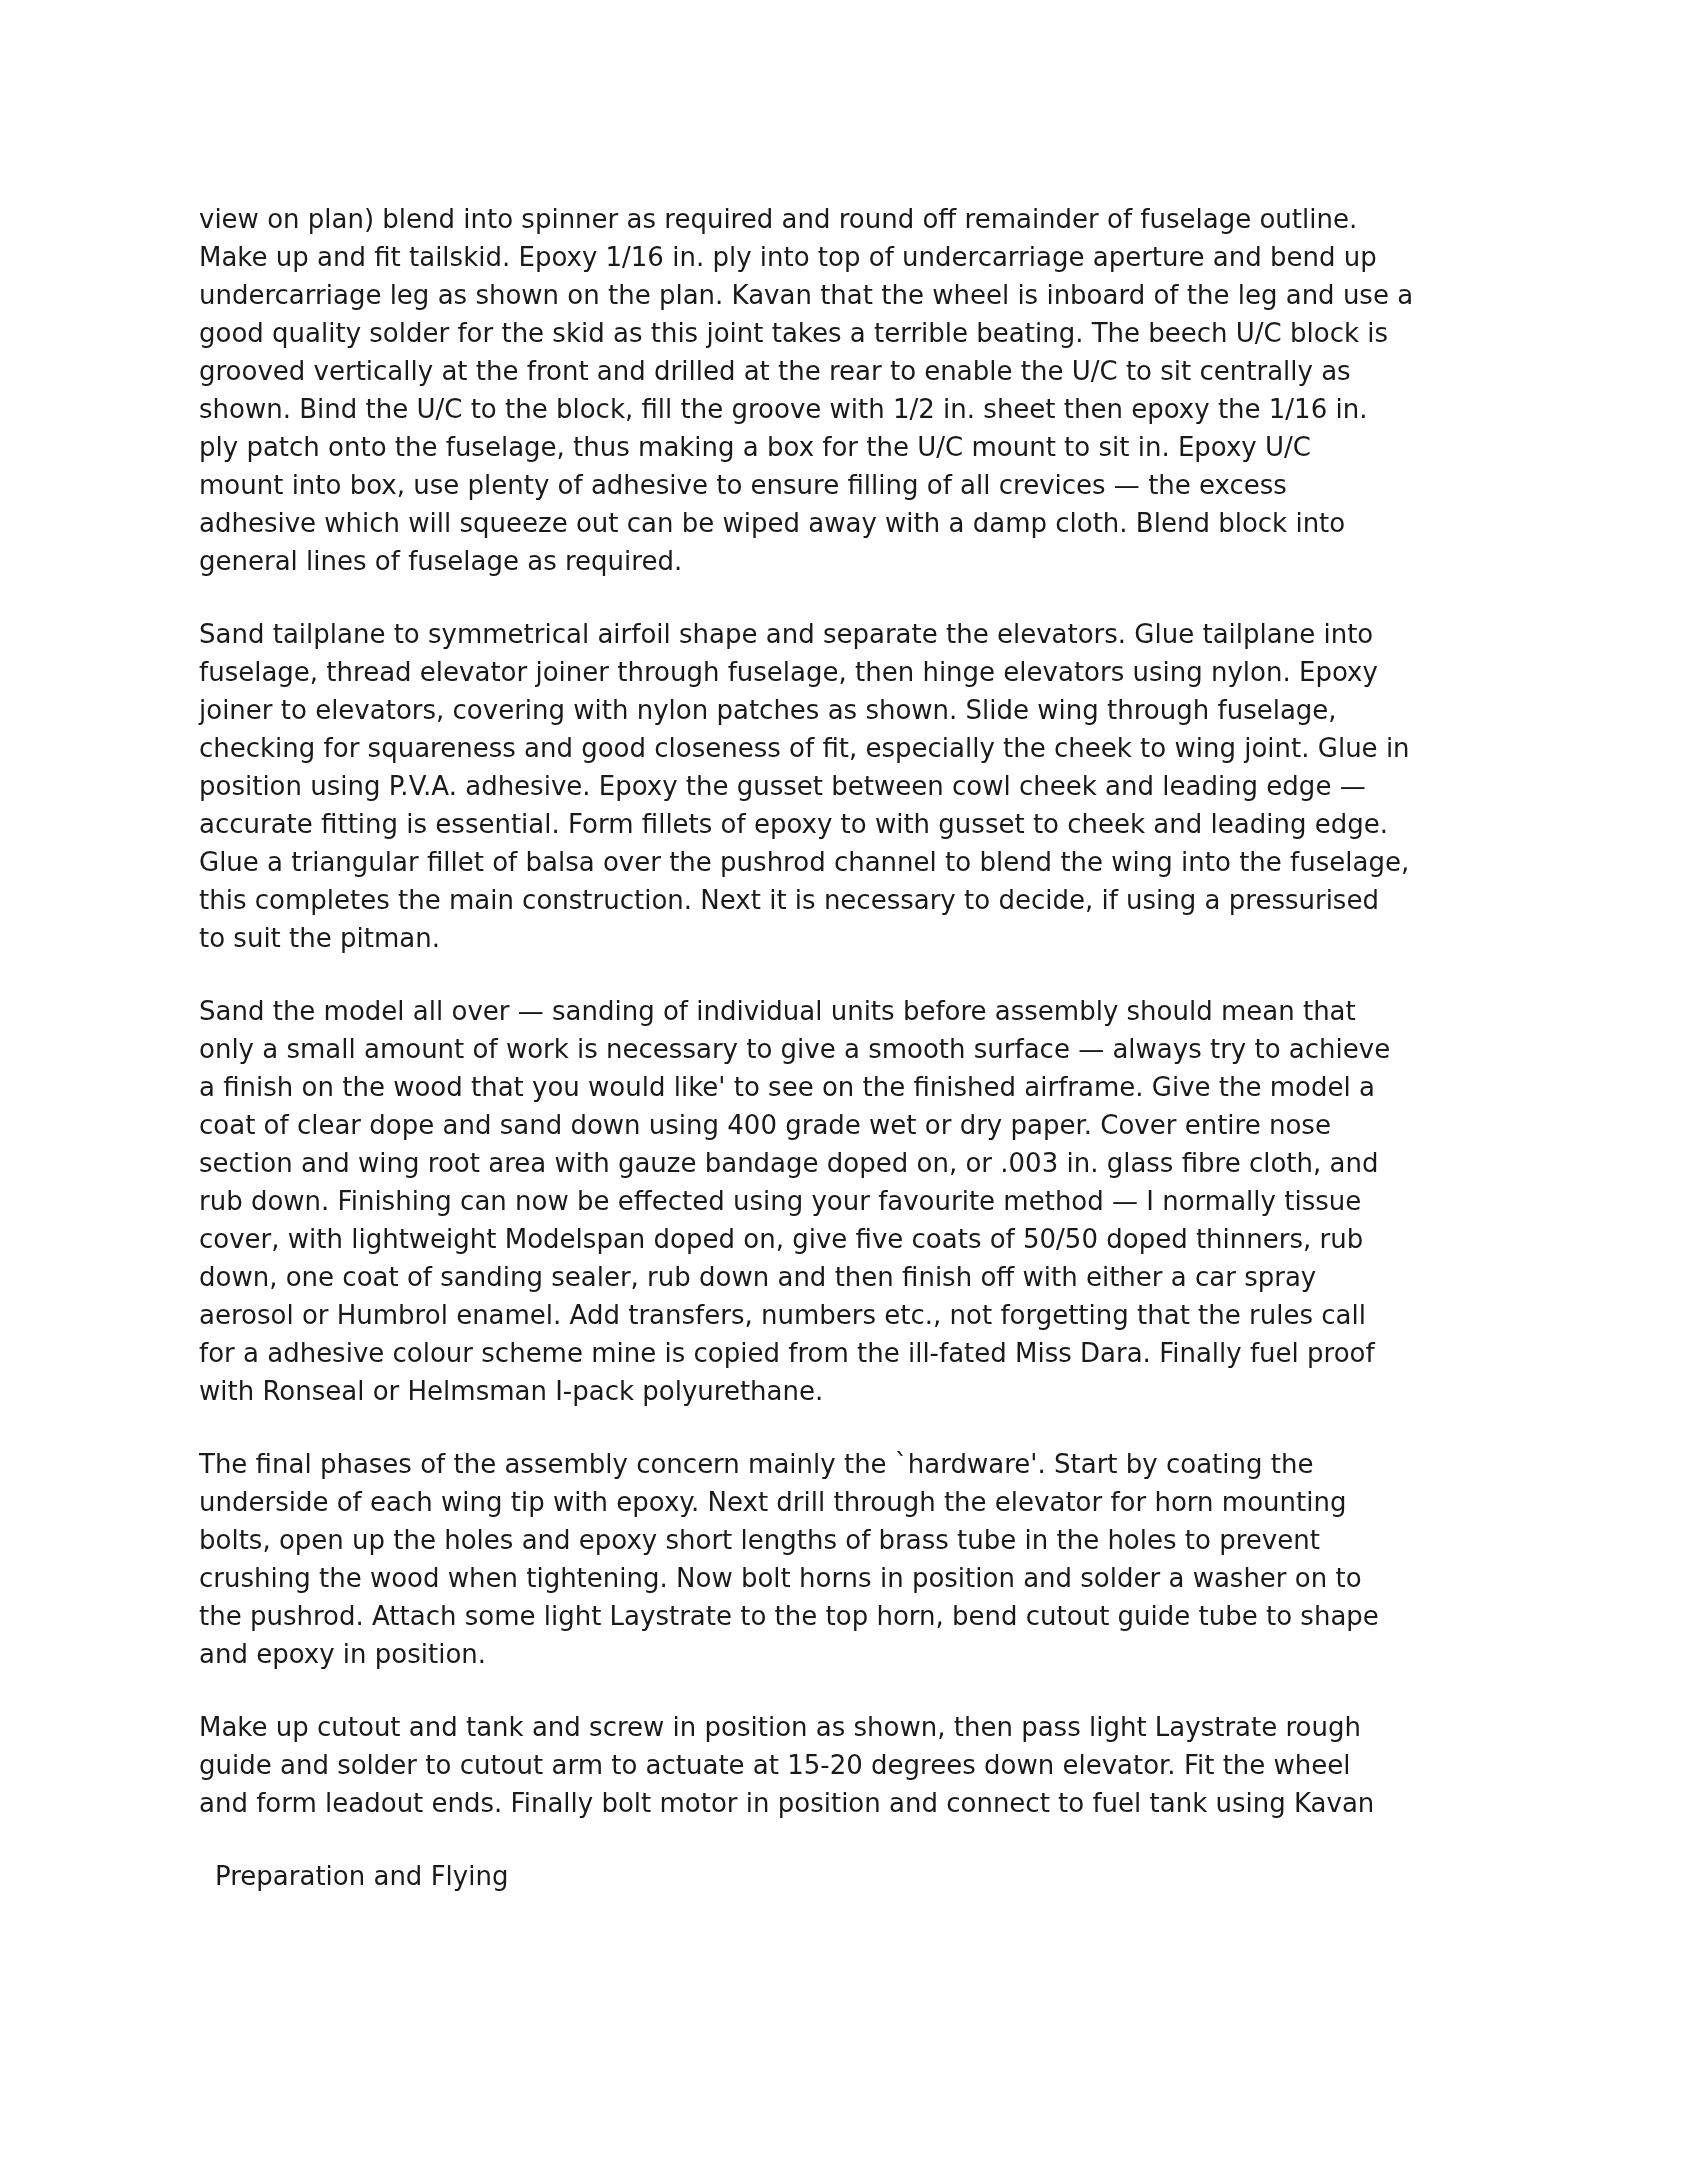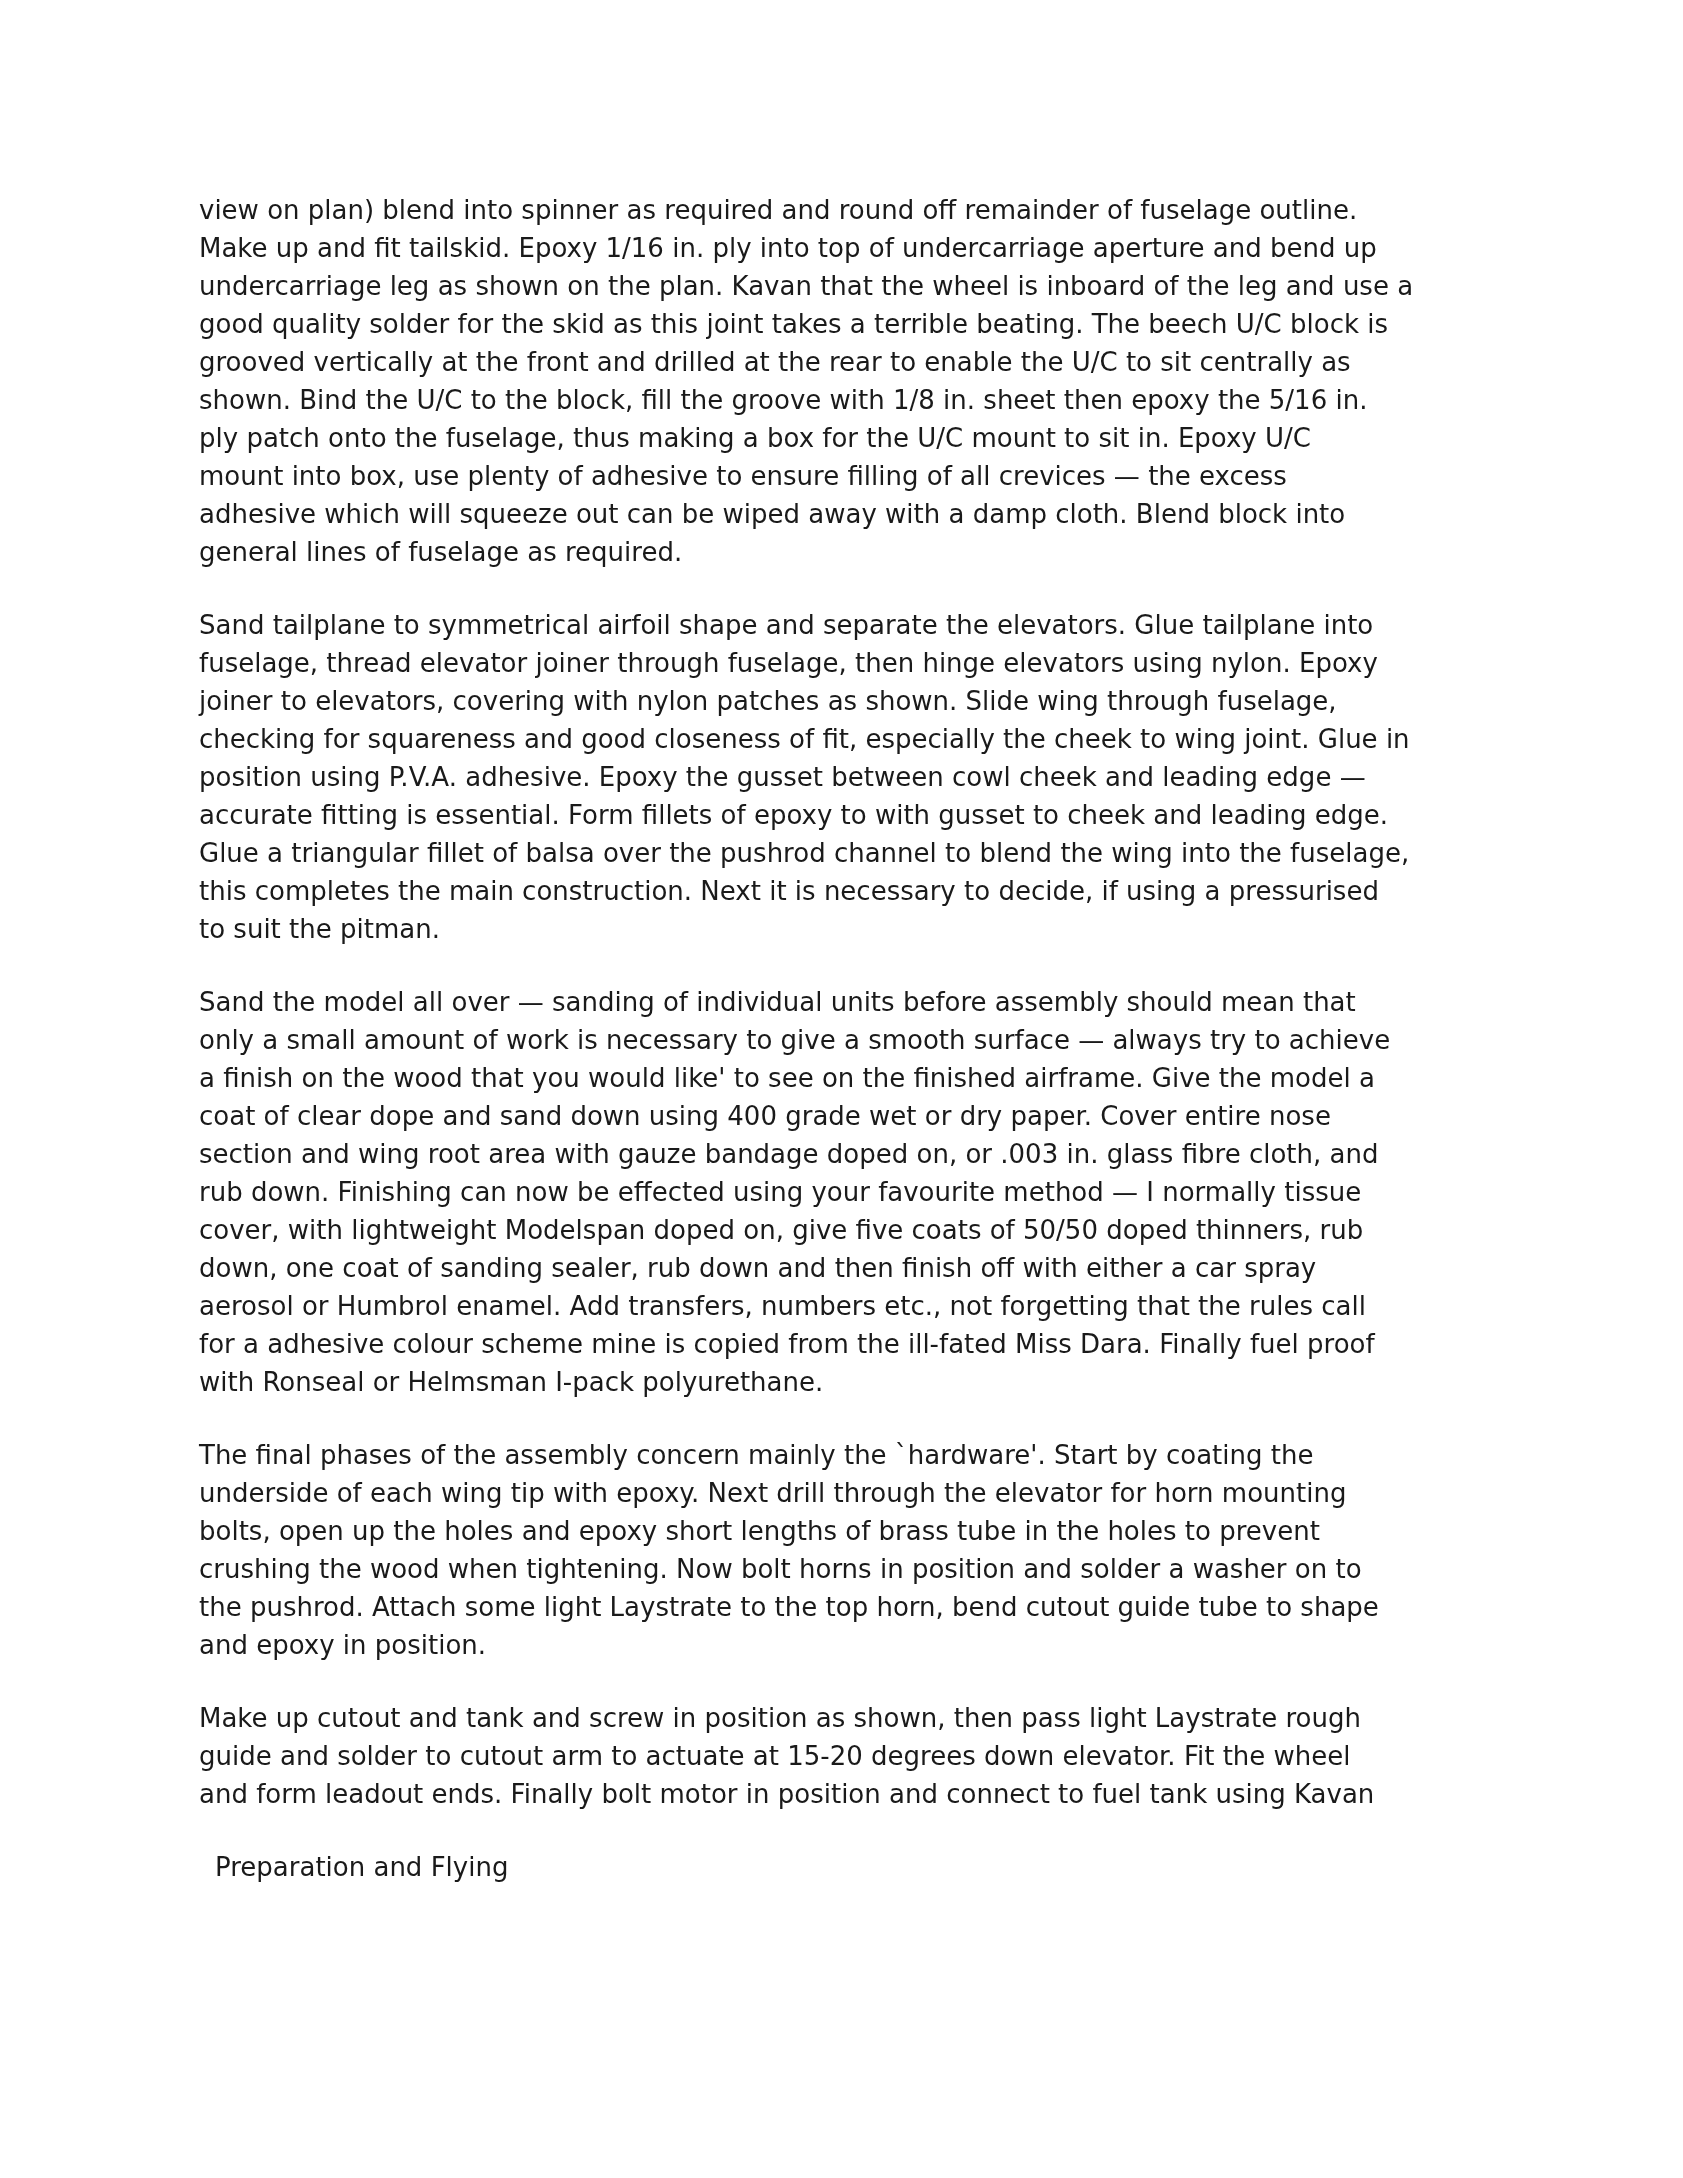--- a/index.html
+++ b/index.html
@@ -9,21 +9,21 @@
     }
     body {
       width: 1683px;
       height: 2178px;
       position: relative;
       overflow: hidden;
     }
     .page {
       position: absolute;
       left: 199px;
-      top: 191px;
+      top: 200px;
       width: 1346px;
       font-family: "DejaVu Sans", sans-serif;
       font-size: 26px;
       color: #1a1a1a;
     }
     .para {
       margin: 0 0 35px 0;
     }
     .line {
       display: block;
@@ -39,21 +39,21 @@
 <body>
 
 <div class="page">
 
   <div class="para">
     <span class="line">view on plan) blend into spinner as required and round off remainder of fuselage outline.</span>
     <span class="line">Make up and fit tailskid. Epoxy 1/16 in. ply into top of undercarriage aperture and bend up</span>
     <span class="line">undercarriage leg as shown on the plan. Kavan that the wheel is inboard of the leg and use a</span>
     <span class="line">good quality solder for the skid as this joint takes a terrible beating. The beech U/C block is</span>
     <span class="line">grooved vertically at the front and drilled at the rear to enable the U/C to sit centrally as</span>
-    <span class="line">shown. Bind the U/C to the block, fill the groove with 1/8 in. sheet then epoxy the 5/16 in.</span>
+    <span class="line">shown. Bind the U/C to the block, fill the groove with 1/2 in. sheet then epoxy the 1/16 in.</span>
     <span class="line">ply patch onto the fuselage, thus making a box for the U/C mount to sit in. Epoxy U/C</span>
     <span class="line">mount into box, use plenty of adhesive to ensure filling of all crevices — the excess</span>
     <span class="line">adhesive which will squeeze out can be wiped away with a damp cloth. Blend block into</span>
     <span class="line">general lines of fuselage as required.</span>
   </div>
 
   <div class="para">
     <span class="line">Sand tailplane to symmetrical airfoil shape and separate the elevators. Glue tailplane into</span>
     <span class="line">fuselage, thread elevator joiner through fuselage, then hinge elevators using nylon. Epoxy</span>
     <span class="line">joiner to elevators, covering with nylon patches as shown. Slide wing through fuselage,</span>

